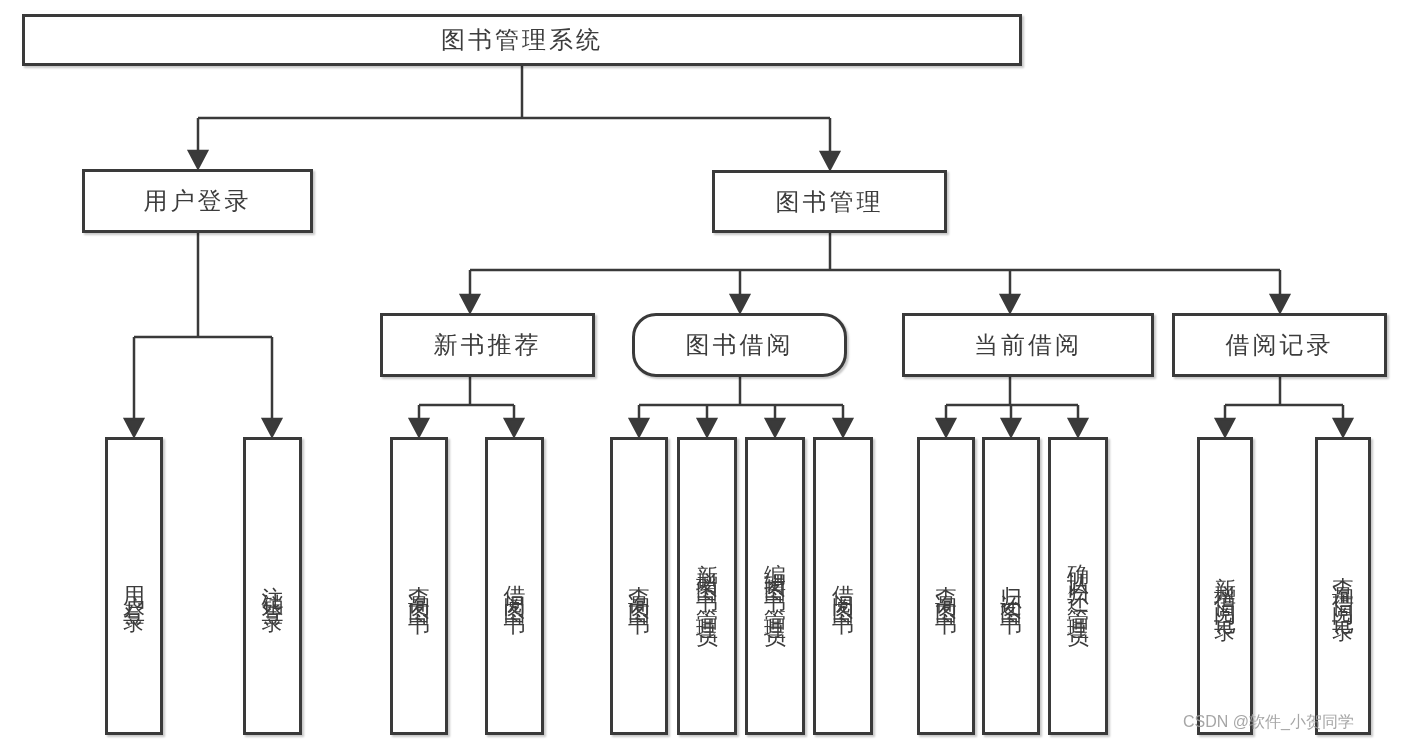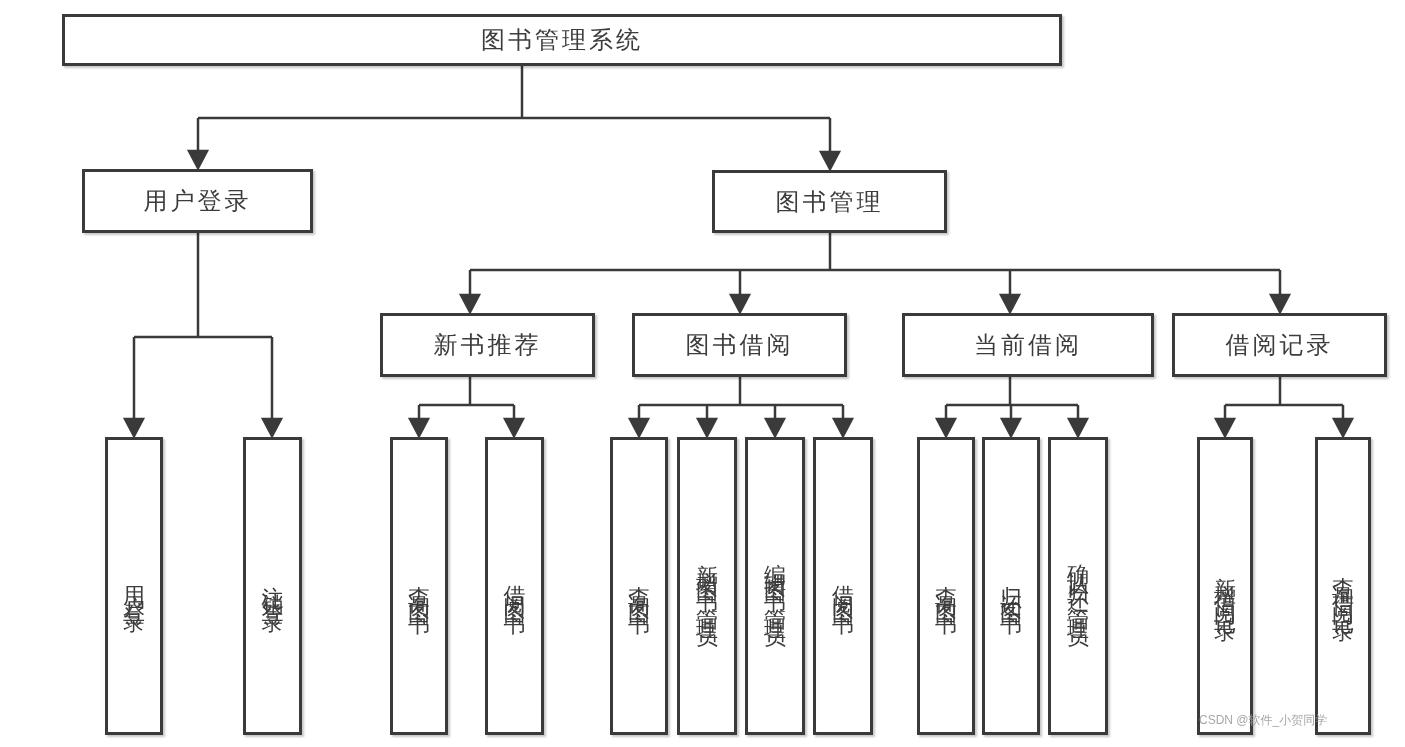--- a/index.html
+++ b/index.html
@@ -22,43 +22,42 @@
     box-sizing: border-box;
     background: #ffffff;
     border: 3px solid #3a3a3a;
     box-shadow: 2px 2px 2px rgba(0,0,0,0.22);
     display: flex;
     align-items: center;
     justify-content: center;
     color: #3c3c3c;
     z-index: 1;
   }
-  .node.root { border-width: 3px; margin-left: 40px; }
+  .node.root { border-width: 3px; }
   .node .h-label {
     font-size: 24px;
     letter-spacing: 3px;
     white-space: nowrap;
   }
   .node.leaf .v-label {
     writing-mode: vertical-rl;
     text-orientation: mixed;
     font-size: 22px;
     letter-spacing: 9px;
     line-height: 1;
     white-space: nowrap;
   }
   .watermark {
     position: absolute;
     left: 1183px;
     top: 712px;
     z-index: 2;
-    font-size: 12px;
+    font-size: 16px;
     color: rgba(158,158,158,0.92);
     white-space: nowrap;
-    margin-left: 16px;
   }
 </style>
 </head>
 <body>
 
 <div class="canvas">
 
   <svg class="connectors" viewBox="0 0 1405 747" xmlns="http://www.w3.org/2000/svg">
     <g stroke="#3a3a3a" stroke-width="2.5" fill="#3a3a3a">
 
@@ -130,21 +129,21 @@
   <div class="node" style="left:82px; top:169px; width:231px; height:64px;">
     <span class="h-label">用户登录</span>
   </div>
   <div class="node" style="left:712px; top:170px; width:235px; height:63px;text-align:center;">
     <span class="h-label">图书管理</span>
   </div>
 
   <div class="node" style="left:380px; top:313px; width:215px; height:64px;">
     <span class="h-label">新书推荐</span>
   </div>
-  <div class="node" style="left:632px; top:313px; width:215px; height:64px;">
+  <div class="node" style="left:632px; top:313px; width:215px; height:64px;border-radius:24px;">
     <span class="h-label">图书借阅</span>
   </div>
   <div class="node" style="left:902px; top:313px; width:252px; height:64px;">
     <span class="h-label">当前借阅</span>
   </div>
   <div class="node" style="left:1172px; top:313px; width:215px; height:64px;">
     <span class="h-label">借阅记录</span>
   </div>
 
   <div class="node leaf" style="left:105px; top:437px; width:58px; height:298px;">

